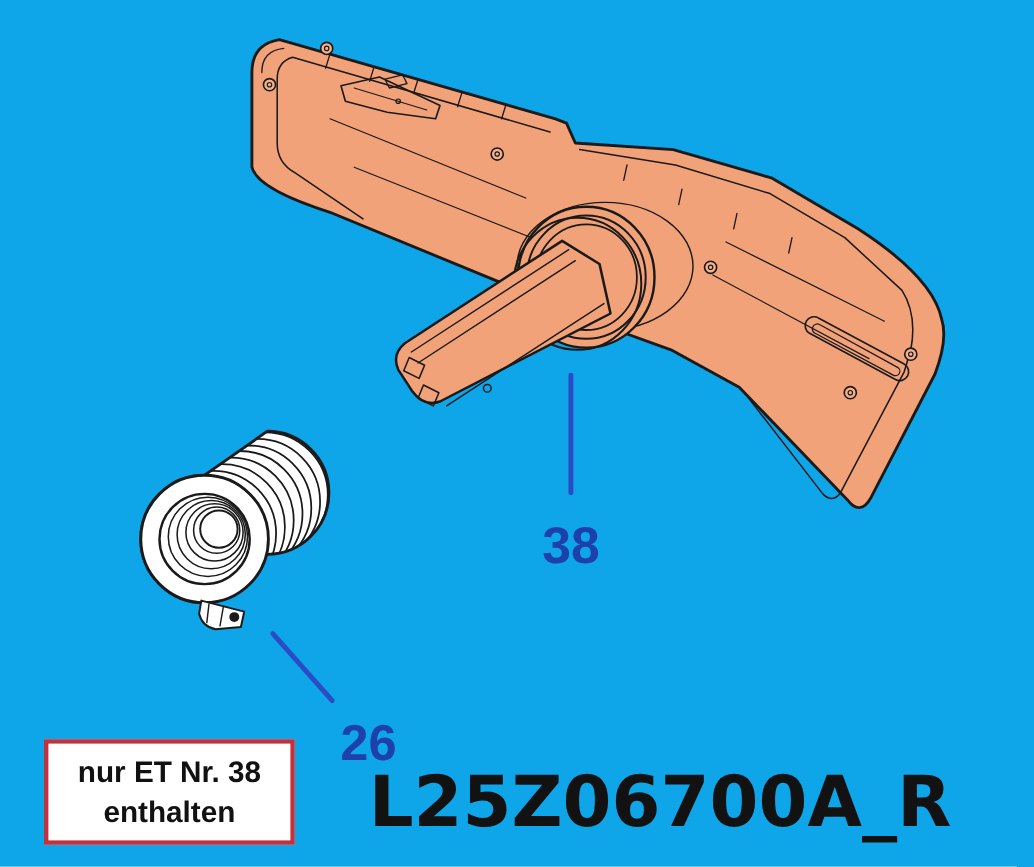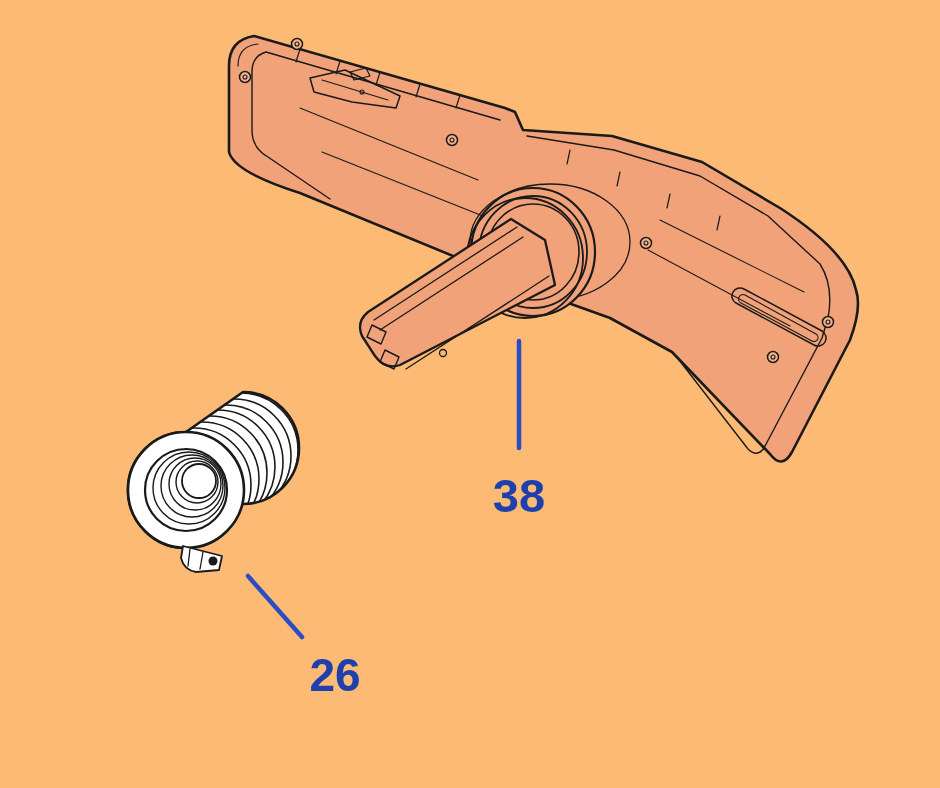--- a/index.html
+++ b/index.html
@@ -1,17 +1,17 @@
 <!DOCTYPE html>
 <html><head>
 <meta charset="utf-8">
 <style>
   html,body{margin:0;padding:0;background:#fff;}
   #stage{
-    position:relative;width:940px;height:788px;background:#fdba74;
+    position:relative;width:940px;height:788px;background:#0ea5e9;
     font-family:"Liberation Sans","DejaVu Sans",sans-serif;
     overflow:hidden;
   }
   #drawing{position:absolute;left:0;top:0;}
   .blue-label{
     position:absolute;color:#1d40ac;text-align:center;
     font-weight:bold;line-height:1;
   }
   #label-38{left:459px;top:472px;width:120px;font-size:47px;}
   #label-38-note{left:399px;top:524px;width:240px;font-size:34px;font-weight:bold;}
@@ -179,14 +179,19 @@
 
     <line x1="519" y1="341" x2="519" y2="448" stroke="#2a4cc4" stroke-width="4.5"></line>
     <line x1="248" y1="576" x2="302" y2="637" stroke="#2a4cc4" stroke-width="4.5"></line>
   </svg>
 
   <div id="label-38" class="blue-label">38</div>
 
 
   <div id="label-39" class="blue-label">26</div>
 
+  <div id="note-box">
+    <span>nur ET Nr. 38</span>
+    <span>enthalten</span>
+  </div>
 
+  <div id="part-code">L25Z06700A_R</div>
 </div>
 
 </body></html>

